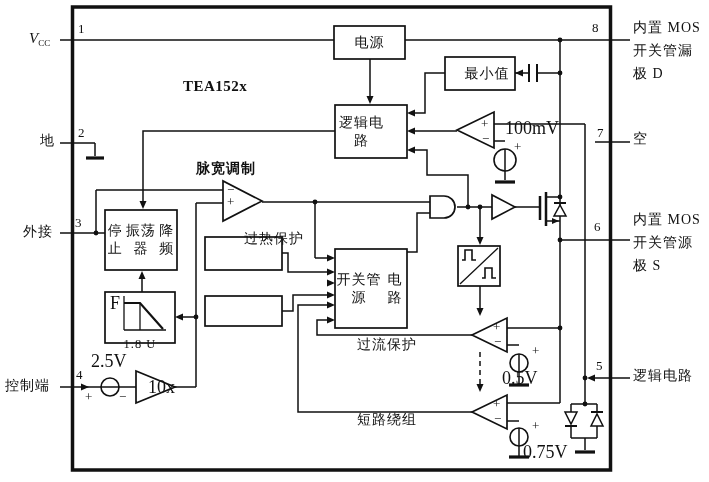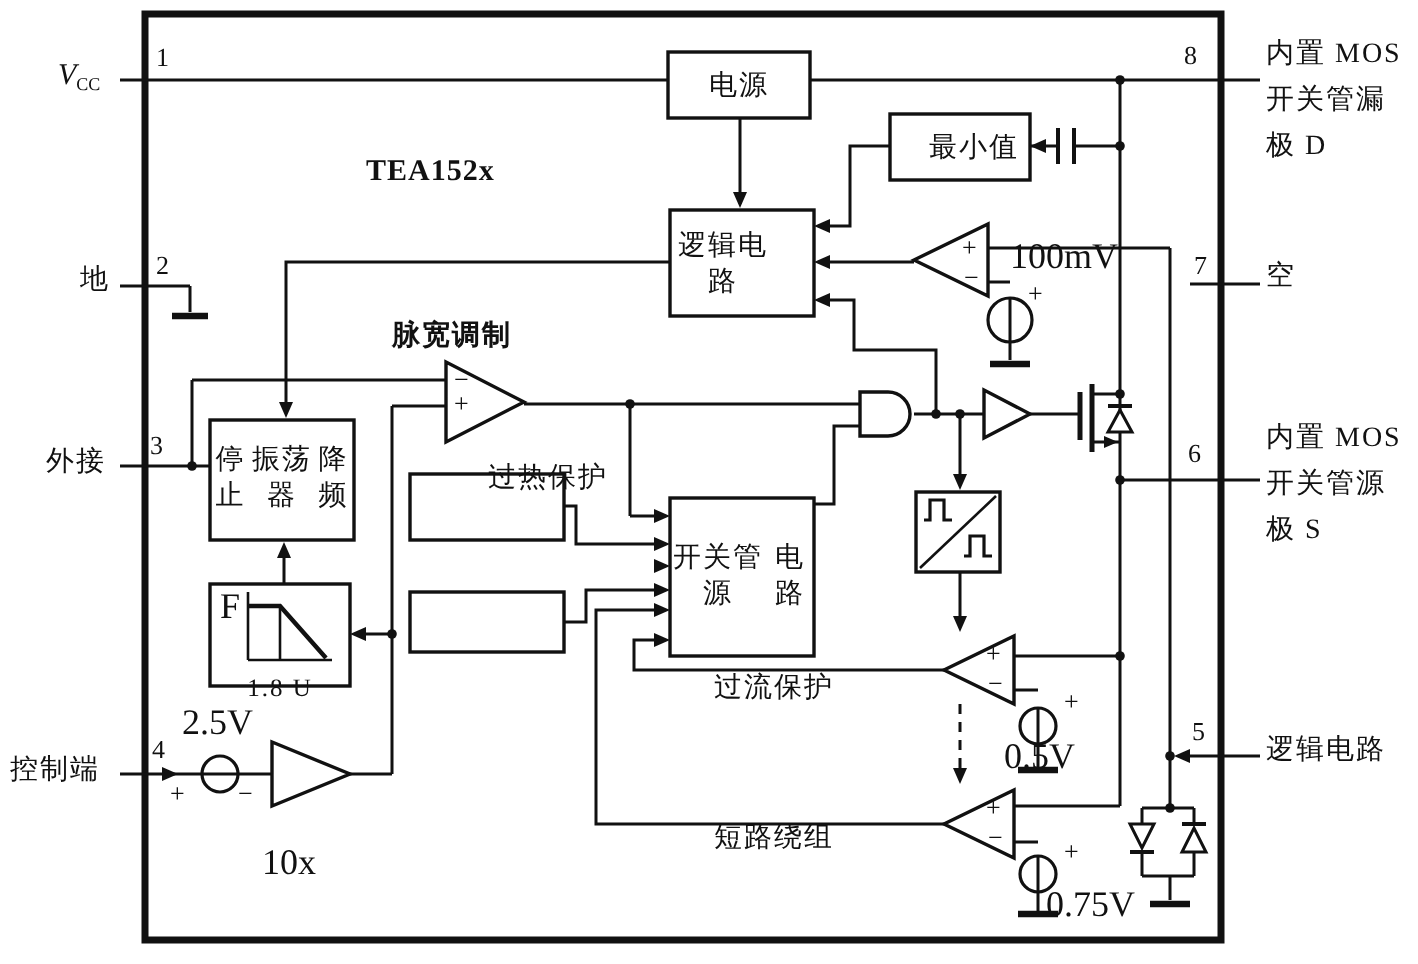--- a/index.html
+++ b/index.html
@@ -232,21 +232,21 @@
 <div class="lbl small" style="left:110px;top:294px;">F</div>
 <div class="boxlbl" style="left:105px;top:329px;width:70px;height:30px;font-size:12.5px;">1.8 U</div>
 
 <div class="lbl small" style="left:505px;top:119px;">100mV</div>
 <div class="sign" style="left:514px;top:139px;">+</div>
 
 <div class="lbl small" style="left:91px;top:352px;">2.5V</div>
 <div class="sign" style="left:85px;top:389px;">+</div>
 <div class="sign" style="left:119px;top:389px;">−</div>
 
-<div class="lbl small" style="left:131px;top:378px;margin-top:44px;">10x</div>
+<div class="lbl small" style="left:148px;top:378px;">10x</div>
 
 <div class="lbl small" style="left:502px;top:369px;">0.5V</div>
 <div class="sign" style="left:532px;top:343px;">+</div>
 
 <div class="lbl small" style="left:523px;top:443px;">0.75V</div>
 <div class="sign" style="left:532px;top:418px;">+</div>
 
 <div class="sign" style="left:227px;top:182px;">−</div>
 <div class="sign" style="left:227px;top:194px;">+</div>
 

